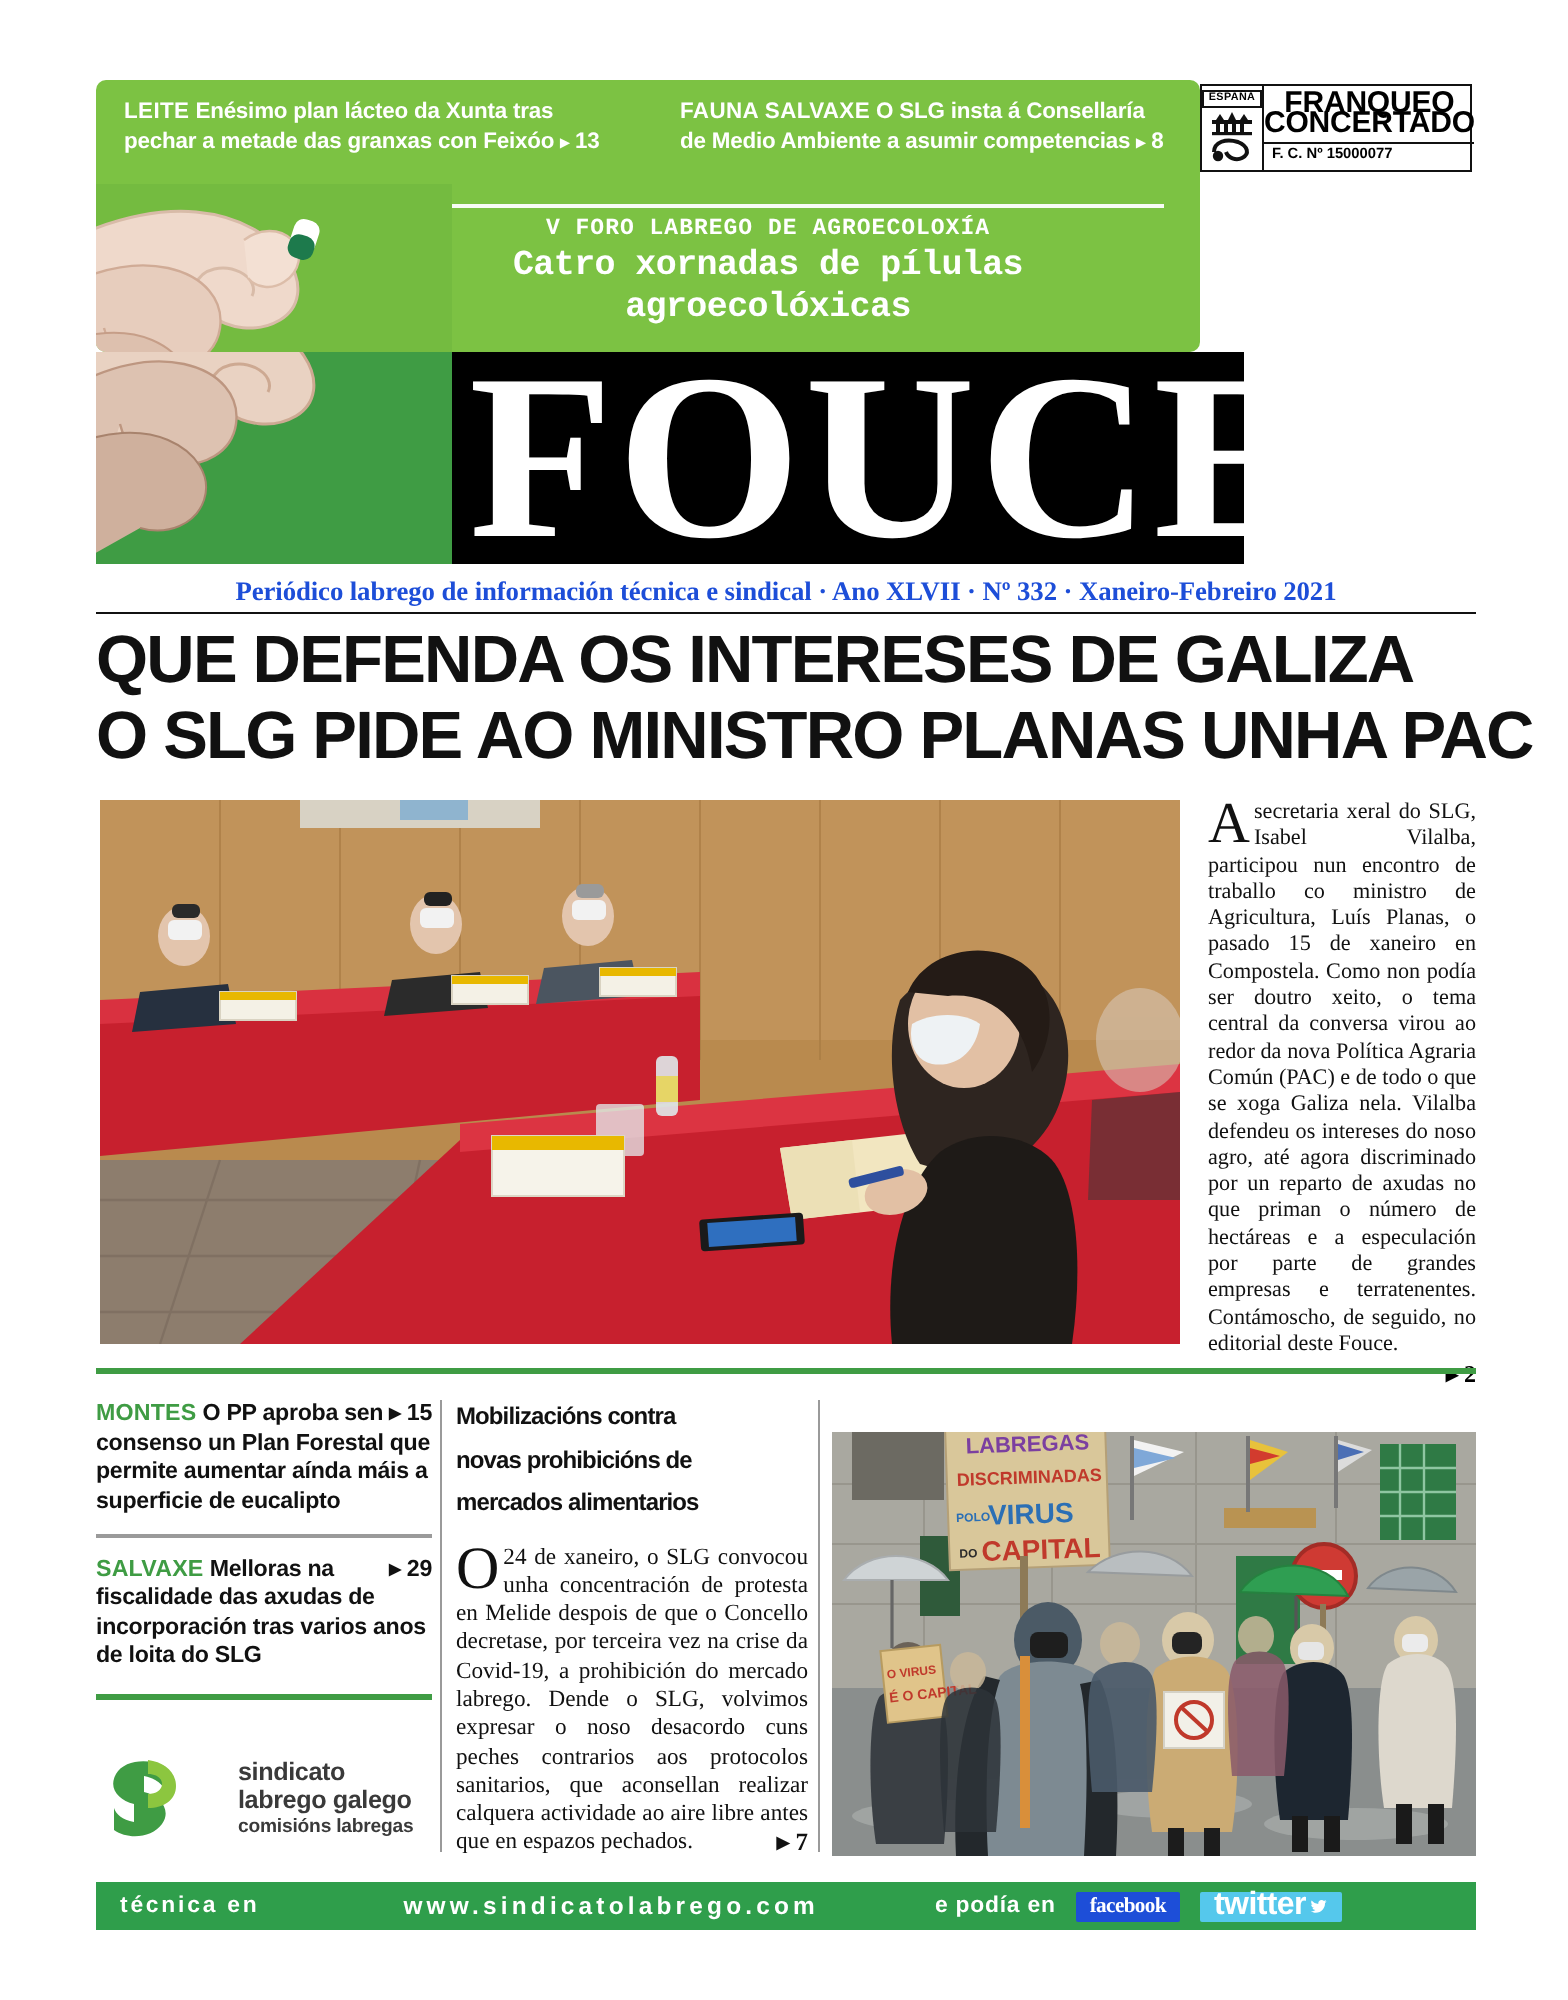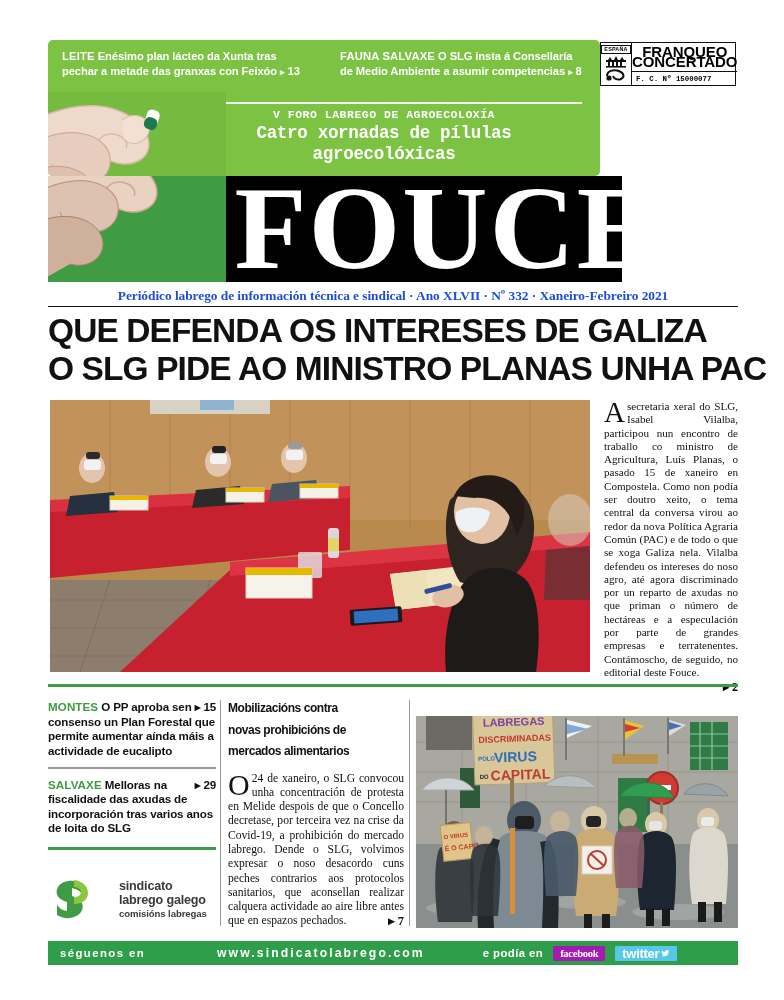--- a/index.html
+++ b/index.html
@@ -25,21 +25,21 @@
   .foro .foro-kicker{color:#ffffff;font-size:11.5px;font-weight:800;letter-spacing:.5px;margin:0 0 2px 0;}
   .foro .foro-l1,.foro .foro-l2{color:#ffffff;font-size:17.5px;font-weight:800;line-height:21px;letter-spacing:-.3px;margin:0;}
 
   
   .franqueo{position:absolute;left:600px;top:42px;width:136px;height:44px;border:1.6px solid #111;box-sizing:border-box;display:flex;background:#fff;}
   .franqueo .fq-left{width:44px;border-right:1.6px solid #111;display:flex;flex-direction:column;align-items:center;justify-content:flex-start;padding-top:2px;box-sizing:border-box;}
   .fq-esp{font-size:5.4px;font-weight:700;letter-spacing:.2px;border:1px solid #111;padding:0 2px;line-height:7px;}
   .fq-right{flex:1;display:flex;flex-direction:column;}
   .fq-r-top{flex:1;border-bottom:1.6px solid #111;display:flex;flex-direction:column;align-items:center;justify-content:center;}
   .fq-r-top span{font-size:15px;font-weight:800;line-height:10px;letter-spacing:-.1px;}
-  .fq-r-bot{height:13px;display:flex;align-items:center;padding-left:4px;font-family:Liberation Mono, monospace;}
+  .fq-r-bot{height:13px;display:flex;align-items:flex-start;padding-left:4px;}
   .fq-r-bot span{font-size:7.4px;font-weight:700;}
 
   
   .masthead{position:absolute;left:48px;top:176px;width:574px;height:106px;background:#000000;overflow:hidden;}
   .mast-photo{position:absolute;left:0;top:-46px;width:178px;height:152px;overflow:hidden;}
   .fouce{position:absolute;left:106px;top:-12px;width:584px;text-align:center;color:#ffffff;
          font-family:"Liberation Serif",serif;font-weight:700;font-size:118px;letter-spacing:2px;line-height:130px;}
   .subtitle{position:absolute;left:48px;top:288px;width:690px;text-align:center;
             font-family:"Liberation Serif",serif;font-weight:700;font-size:13.4px;color:#1d4ed8;letter-spacing:-.05px;}
   .sub-rule{position:absolute;left:48px;top:306px;width:690px;height:1.4px;background:#111;}
@@ -81,24 +81,24 @@
   .mid-ref{float:right;font-weight:700;font-family:"Liberation Serif",serif;font-size:12.5px;}
 
   .protest-photo{position:absolute;left:416px;top:716px;width:322px;height:212px;overflow:hidden;}
 
   
   .footer{position:absolute;left:48px;top:941px;width:690px;height:24px;background:#2f9e4b;display:flex;align-items:center;}
   .footer .f-seguenos{color:#fff;font-size:11.4px;font-weight:700;letter-spacing:1.4px;margin-left:12px;}
   .footer .f-url{color:#fff;font-size:12.2px;font-weight:700;letter-spacing:2.1px;margin-left:72px;}
   .footer .f-tamen{color:#fff;font-size:11.4px;font-weight:700;letter-spacing:.4px;margin-left:58px;}
   .badge{height:15px;display:flex;align-items:center;justify-content:center;border-radius:1px;margin-left:10px;padding:0 7px;box-sizing:border-box;}
-  .badge.fb{background:#a21caf;}
+  .badge.fb{background:#1d4ed8;}
   .badge.fb span{color:#fff;font-size:10.6px;font-weight:800;font-family:"Liberation Serif",serif;letter-spacing:-.3px;}
   .badge.tw{background:#55c8ec;}
-  .badge.tw span{color:#fff;font-size:13px;font-weight:800;letter-spacing:-.3px;}
+  .badge.tw span{color:#fff;font-size:16px;font-weight:800;letter-spacing:-.3px;}
   .tw-bird{width:9px;height:9px;margin-left:2px;}
 </style>
 </head>
 <body>
 
 <div class="page">
 
   <div class="top-band">
 
     <div class="teasers">
@@ -292,21 +292,21 @@
   <div class="lead-col">
     <p><span class="dropcap">A</span><span> secretaria xeral do SLG, Isabel Vilalba, participou nun encontro de traballo co ministro de Agricultura, Luís Planas, o pasado 15 de xaneiro en Compostela. Como non podía ser doutro xeito, o tema central da conversa virou ao redor da nova Política Agraria Común (PAC) e de todo o que se xoga Galiza nela. Vilalba defendeu os intereses do noso agro, até agora discriminado por un reparto de axudas no que priman o número de hectáreas e a especulación por parte de grandes empresas e terratenentes. Contámoscho, de seguido, no editorial deste Fouce.</span></p>
     <div class="page-ref">▸ 2</div>
   </div>
 
   <div class="green-rule" style="left:48px;top:684px;width:690px;height:3.4px;"></div>
 
   <div class="briefs">
     <div class="brief">
       <p><span class="ref">▸ 15</span><span class="kicker">MONTES</span>
-      <span>O PP aproba sen consenso un Plan Forestal que permite aumentar aínda máis a actividade de eucalipto</span></p>
+      <span>O PP aproba sen consenso un Plan Forestal que permite aumentar aínda máis a superficie de eucalipto</span></p>
     </div>
     <div class="brief-sep"></div>
     <div class="brief">
       <p><span class="ref">▸ 29</span><span class="kicker">SALVAXE</span>
       <span>Melloras na fiscalidade das axudas de incorporación tras varios anos de loita do SLG</span></p>
     </div>
     <div class="brief-greenrule"></div>
   </div>
 
   <div class="logo">
@@ -455,21 +455,21 @@
         <path d="M202 114 C208 108 222 108 226 116 C230 126 228 152 226 172 L200 172 C198 150 196 120 202 114 Z" fill="#8a5a6a"></path>
       </g>
       <g opacity=".85">
         <ellipse cx="68" cy="120" rx="9" ry="10" fill="#c9b89a"></ellipse>
         <path d="M58 132 C64 126 78 126 82 134 C86 144 84 178 82 200 L56 200 C54 176 52 138 58 132 Z" fill="#2d3338"></path>
       </g>
     </svg>
   </div>
 
   <div class="footer">
-    <span class="f-seguenos">séguenos en</span>
+    <span class="f-seguenos">técnica en</span>
     <span class="f-url">www.sindicatolabrego.com</span>
     <span class="f-tamen">e podía en</span>
     <span class="badge fb">
         <span>facebook</span>
       </span>
     <span class="badge tw">
         <span>twitter</span>
       <svg class="tw-bird" viewBox="0 0 12 12">
           <path d="M11 2.2c-.4.2-.8.3-1.2.4.4-.3.7-.7.9-1.2-.4.3-.9.5-1.4.6-.4-.4-1-.7-1.6-.7-1.2 0-2.2 1-2.2 2.2 0 .2 0 .3.1.5C3.8 3.9 2.2 3 1.1 1.7c-.2.3-.3.7-.3 1.1 0 .8.4 1.4 1 1.8-.4 0-.7-.1-1-.3 0 1.1.8 2 1.8 2.2-.2.1-.4.1-.6.1-.1 0-.3 0-.4-.1.3.9 1.1 1.5 2 1.5-.7.6-1.7.9-2.7.9H.5c1 .6 2.1 1 3.3 1 4 0 6.2-3.3 6.2-6.2v-.3c.4-.3.8-.7 1-1.2z" fill="#ffffff"></path>
         </svg>

